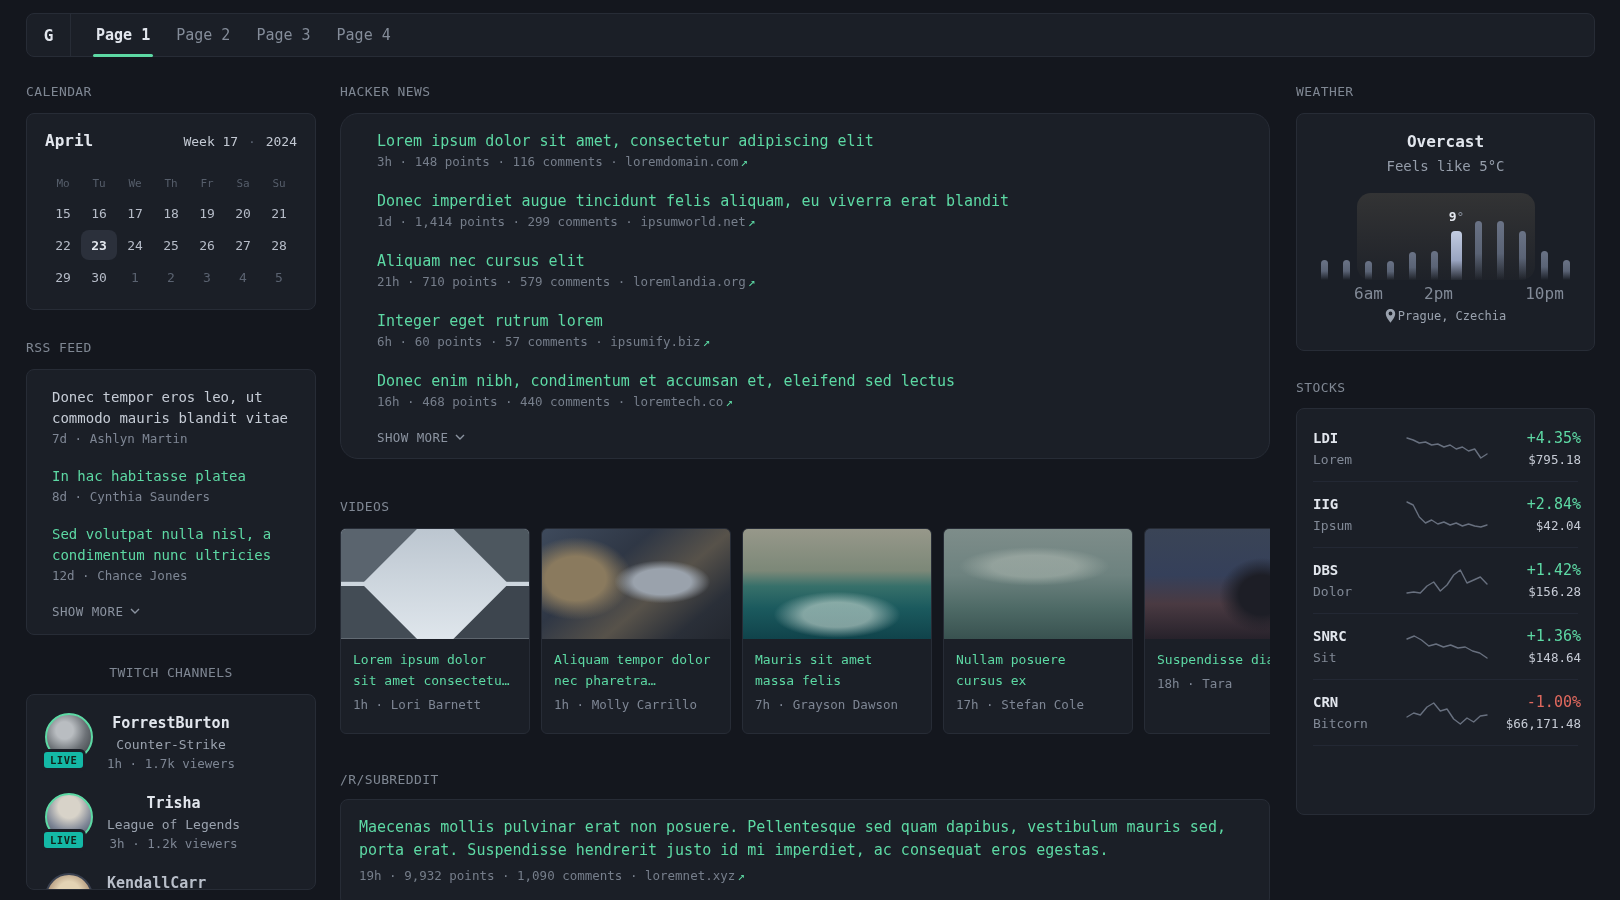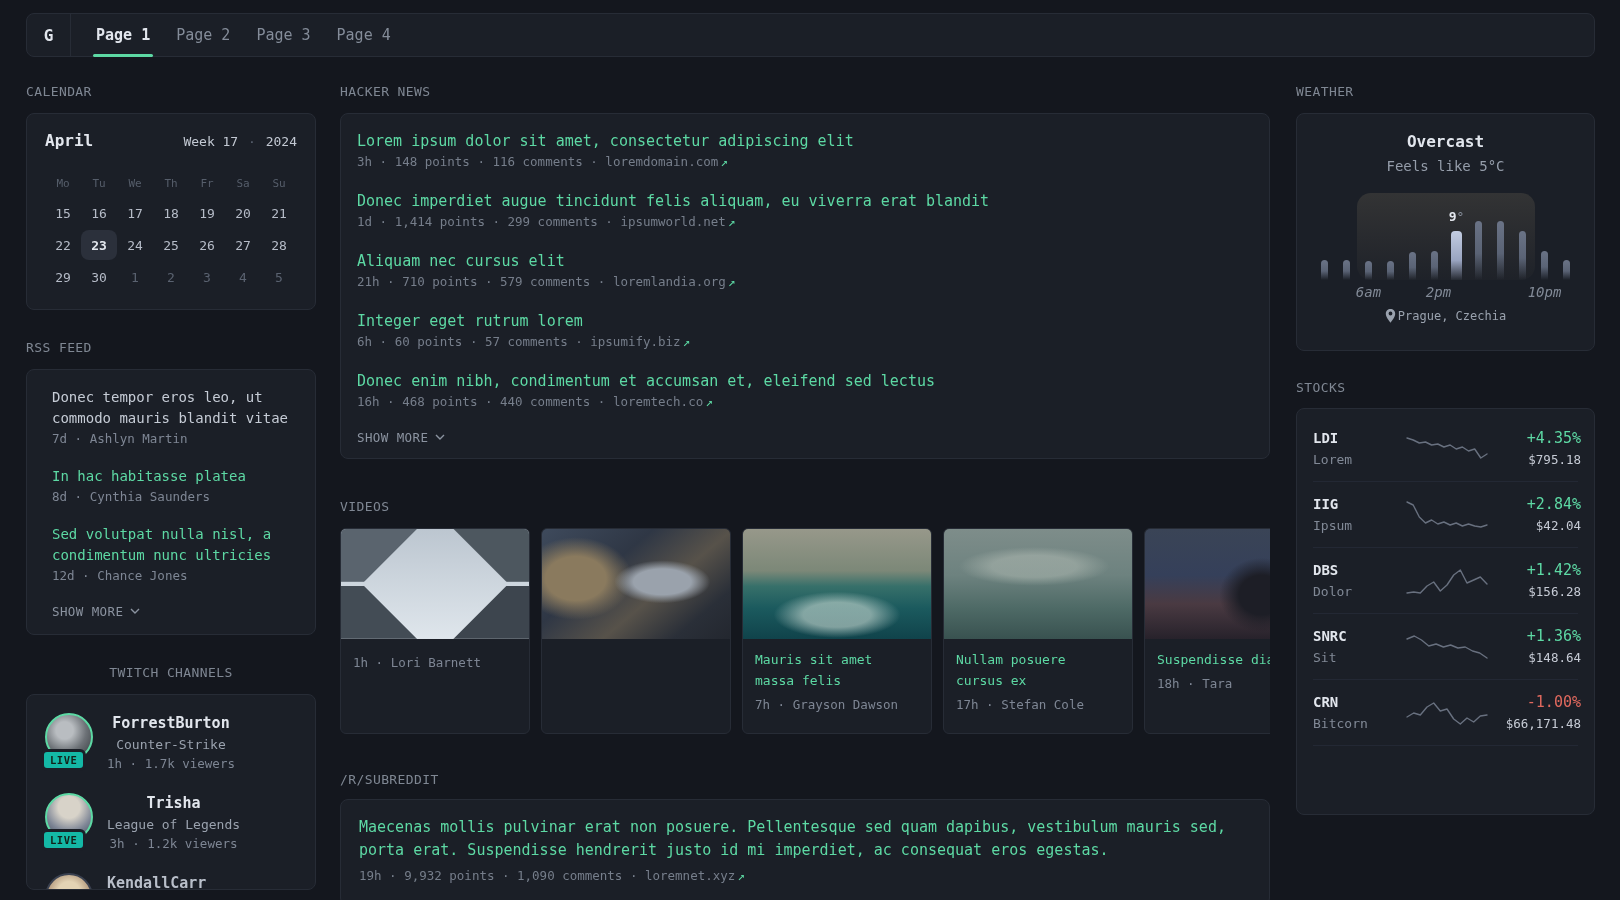--- a/index.html
+++ b/index.html
@@ -66,21 +66,21 @@
   .avatar.av-forrest{background:radial-gradient(circle at 40% 35%,#b9bdc1 0 22%,#6d7277 55%,#2f3338 100%);}
   .avatar.av-trisha{background:radial-gradient(circle at 50% 28%,#d8d3c9 0 28%,#7e8696 62%,#3a4454 100%);}
   .avatar.av-kendall{background:radial-gradient(circle at 50% 40%,#e3d3b4 0 32%,#a98e74 68%,#6b5647 100%);}
   .live-badge{position:absolute;left:-4px;top:36px;background:#14b8a6;color:#132019;font-size:10.5px;font-weight:bold;padding:2px 6px;border-radius:6px;border:3px solid var(--card);letter-spacing:.5px;}
   .ch-info{margin-left:10px;padding-top:1px;}
   .ch-name{font-size:15px;font-weight:bold;color:var(--white);cursor:pointer;}
   .ch-game{font-size:13px;color:#9aa2ae;margin-top:5px;}
   .ch-meta{font-size:12.5px;color:var(--meta);margin-top:4px;}
 
   
-  .hn-card{margin-top:13px;padding:16px 16px 12px;}
+  .hn-card{margin-top:13px;padding:16px 36px 12px;border-radius:18px;}
   .hn-item{margin-bottom:18px;}
   .hn-title{font-size:15px;line-height:22px;color:var(--accent);cursor:pointer;}
   .hn-meta{font-size:12.5px;line-height:20px;color:#767e8b;}
   .hn-meta .domain{cursor:pointer;}
   .ext{color:var(--accent);margin-left:2px;}
   .reddit-card{margin-top:11px;padding:16px 18px;height:107px;overflow:hidden;}
   .reddit-title{font-size:15px;line-height:23px;color:var(--accent);cursor:pointer;}
   .reddit-meta{margin-top:4px;}
 
   
@@ -113,21 +113,21 @@
   
   .weather-card{margin-top:13px;padding:18px 16px 16px;height:238px;}
   .w-cond{text-align:center;font-size:16px;font-weight:bold;color:var(--white);line-height:20px;}
   .w-feels{text-align:center;font-size:14px;color:#959daa;margin-top:6px;}
   .w-chart{position:relative;width:264px;margin:16px auto 0;height:90px;}
   .daylight{position:absolute;top:3px;bottom:0;border-radius:14px;background:linear-gradient(180deg,rgba(197,176,134,.14),rgba(197,176,134,.02));}
   .wbar{position:absolute;bottom:0;width:7px;border-radius:4px 4px 0 0;background:linear-gradient(180deg,#6a7386 0%,#5a6375 55%,rgba(90,99,117,0) 100%);}
   .wbar.current{width:11px;background:linear-gradient(180deg,#c3cde2 0%,#99a4c0 60%,rgba(153,164,192,.05) 100%);}
   .temp-label{position:absolute;font-size:13px;font-weight:bold;color:var(--white);transform:translateX(-50%);}
   .temp-label .deg{color:#8b93a0;font-weight:normal;}
-  .w-ticks{position:relative;width:264px;margin:4px auto 0;height:15px;font-size:14px;color:#828a97;font-style:italic;}
+  .w-ticks{position:relative;width:264px;margin:4px auto 0;height:15px;font-size:16px;color:#828a97;}
   .w-ticks span{position:absolute;transform:translateX(-50%);}
   .w-loc{display:flex;justify-content:center;align-items:center;gap:2px;margin-top:10px;font-size:12px;color:#9aa2ae;}
   .pin{width:11px;height:14px;}
 
   
   .stocks-card{margin-top:12px;padding:6px 16px 0;height:407px;overflow:hidden;}
   .stock-row{display:flex;align-items:center;height:66px;cursor:pointer;}
   .stock-row + .stock-row{border-top:1px solid #232834;}
   .st-left{width:92px;flex:none;}
   .st-sym{font-size:14px;font-weight:bold;color:var(--white);line-height:18px;}
@@ -294,25 +294,30 @@
       </div>
     </div>
   </section>
 
   <section style="margin-top:40px;">
     <div class="sec-label">VIDEOS</div>
     <div class="videos-row">
       <div class="video-card">
         <div class="thumb t-pillars"></div>
         <div class="video-body">
+          <div class="video-title">Lorem ipsum dolor sit amet consectetu…</div>
           <div class="video-meta">1h · Lori Barnett</div>
         </div>
       </div>
       <div class="video-card">
         <div class="thumb t-camera"></div>
+        <div class="video-body">
+          <div class="video-title">Aliquam tempor dolor nec pharetra…</div>
+          <div class="video-meta">1h · Molly Carrillo</div>
+        </div>
       </div>
       <div class="video-card">
         <div class="thumb t-boat"></div>
         <div class="video-body">
           <div class="video-title">Mauris sit amet massa felis</div>
           <div class="video-meta">7h · Grayson Dawson</div>
         </div>
       </div>
       <div class="video-card">
         <div class="thumb t-canoe"></div>

